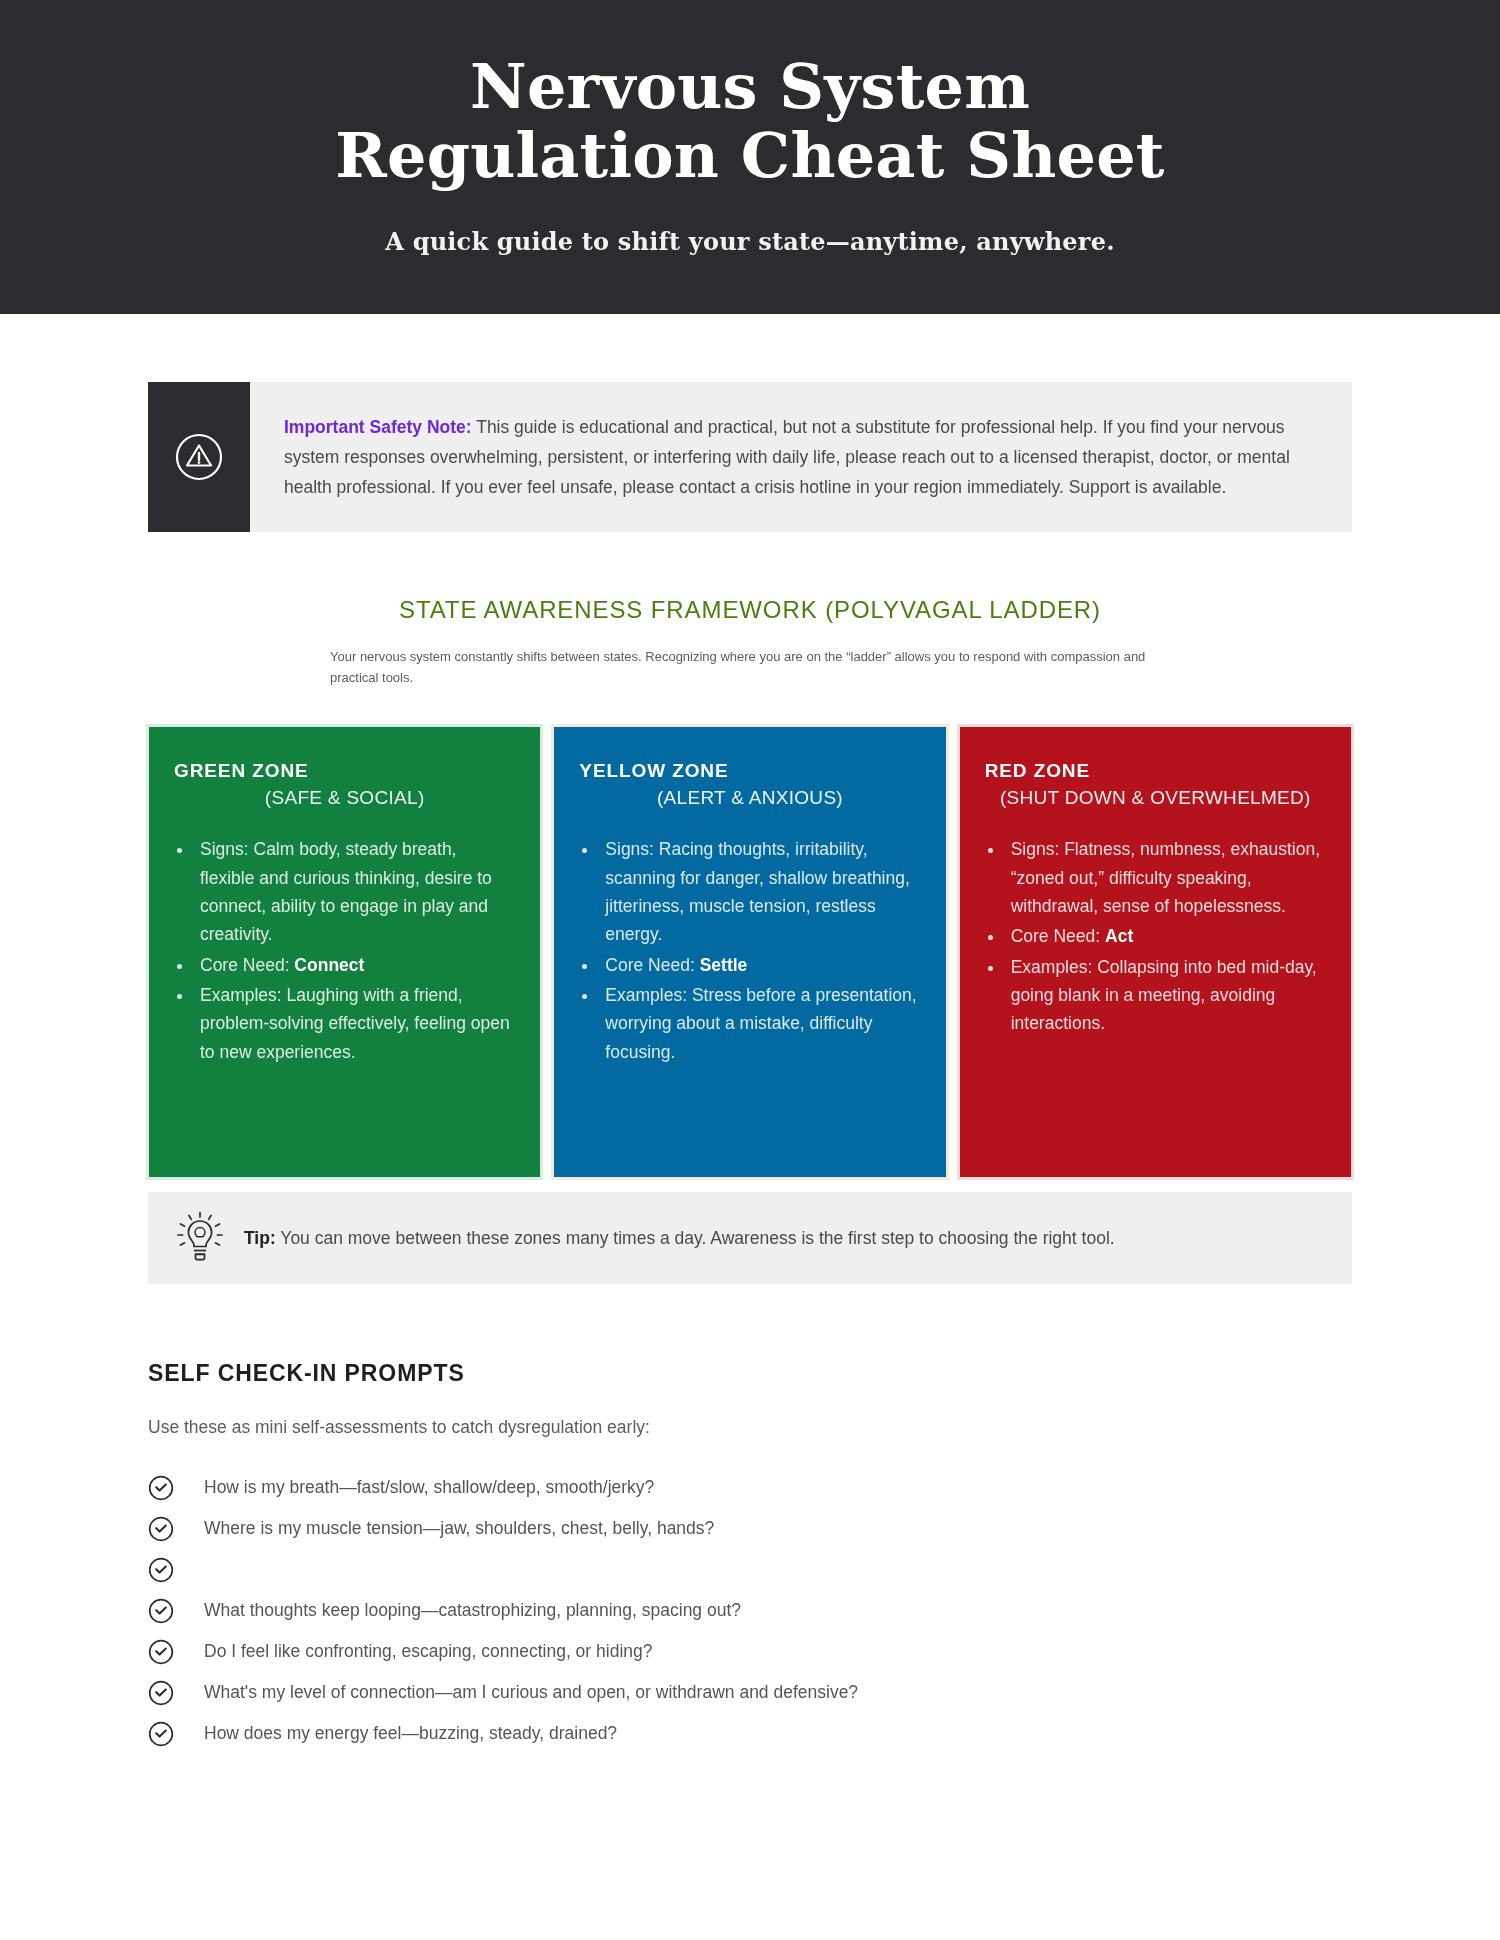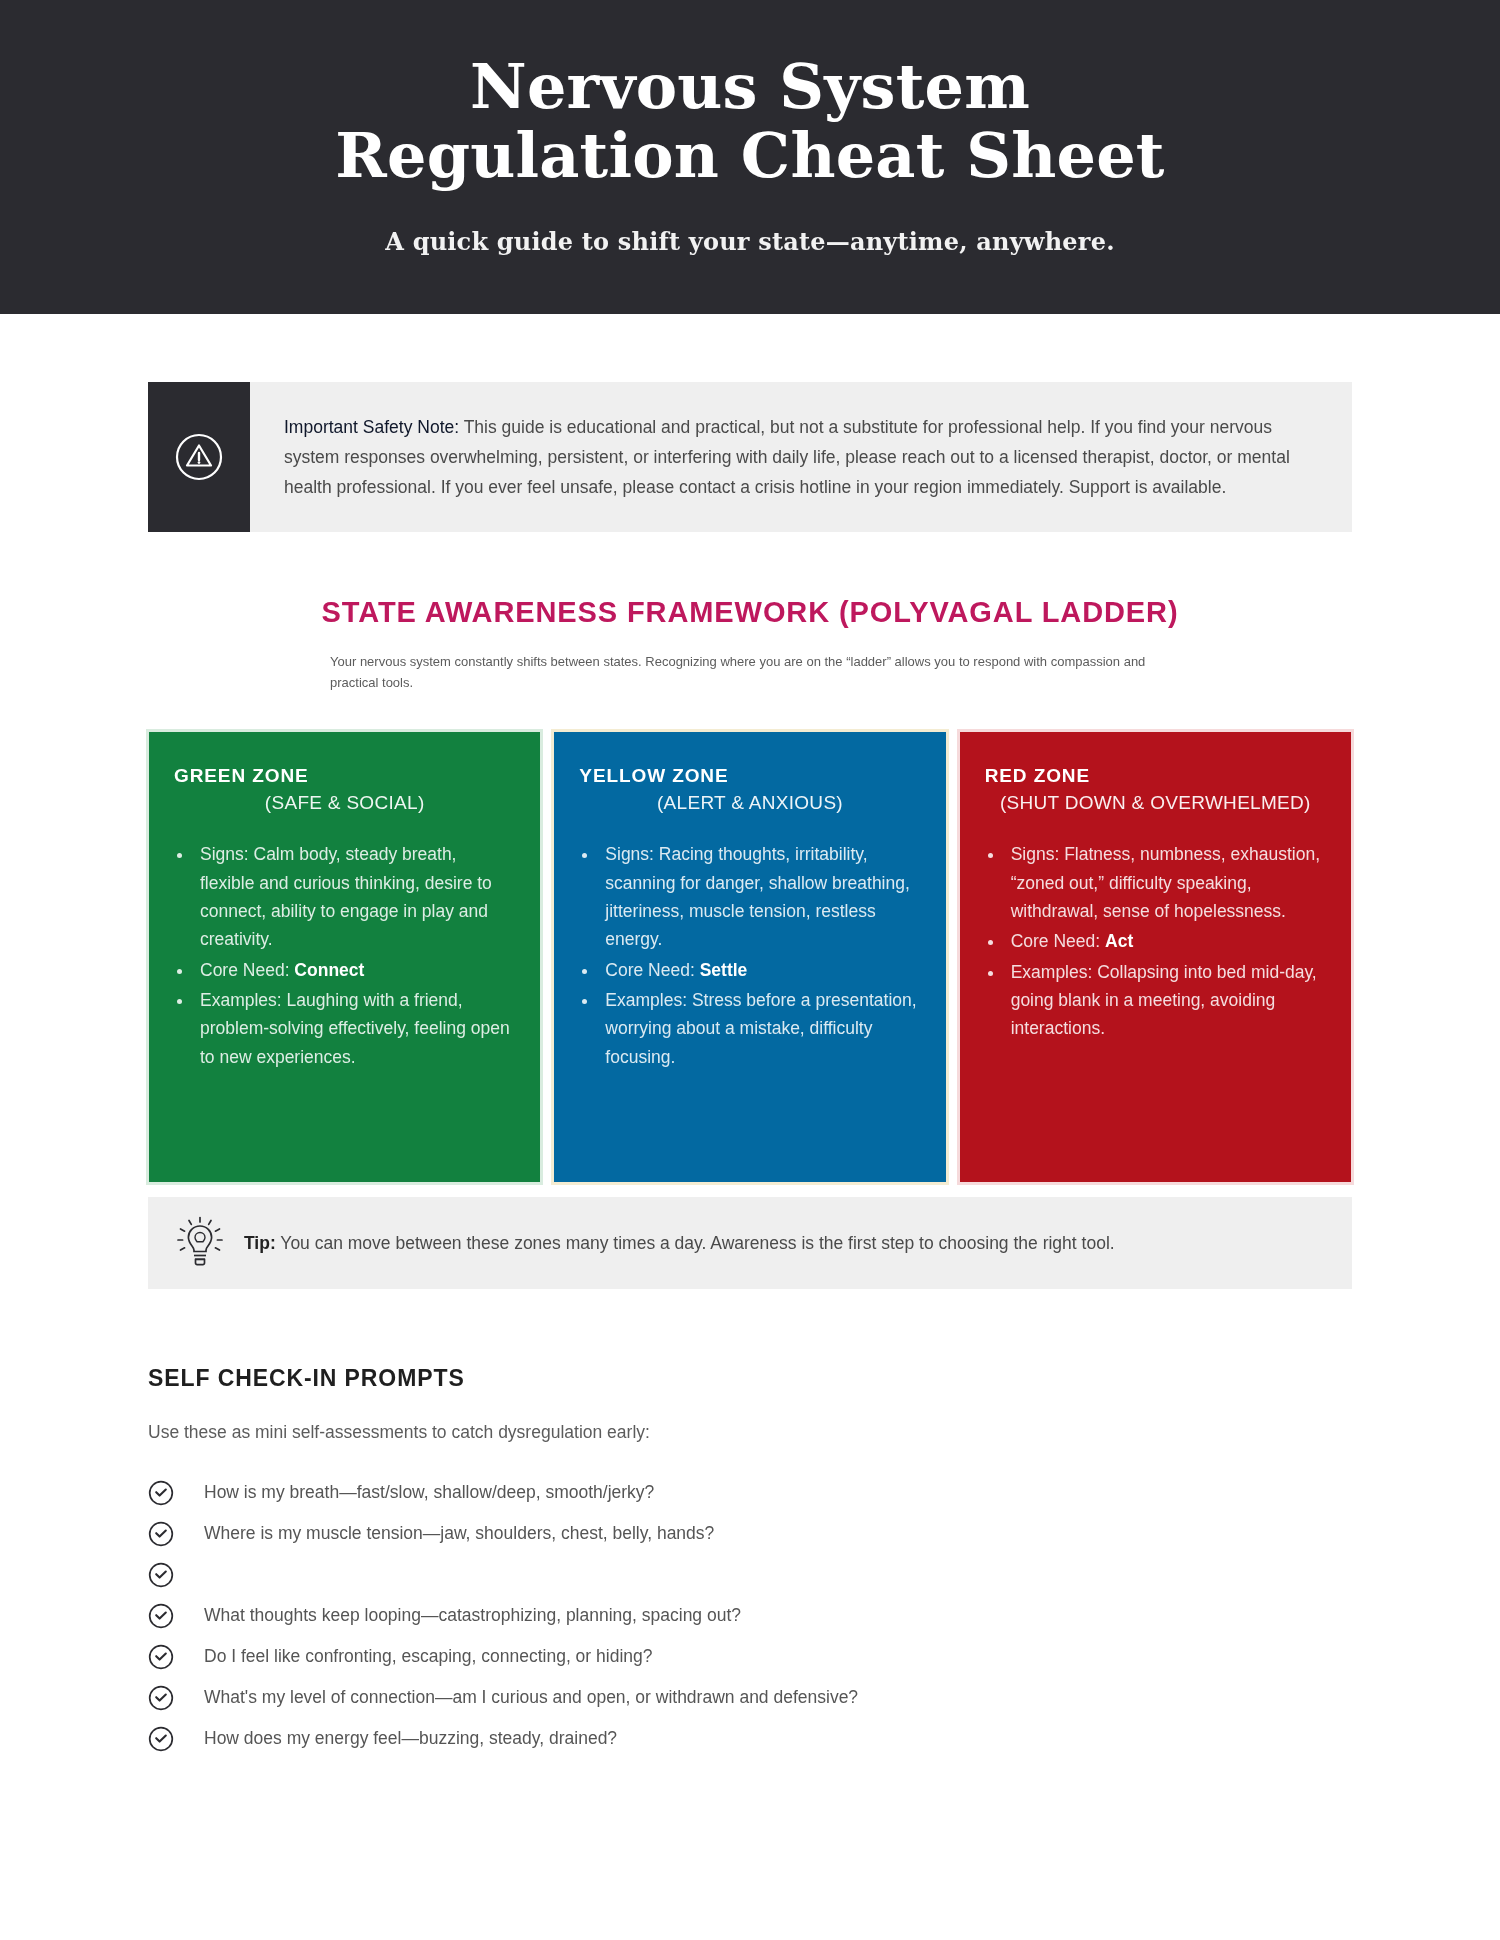--- a/index.html
+++ b/index.html
@@ -66,30 +66,30 @@
     align-items: center;
     justify-content: center;
   }
   .safety-icon-box svg { display: block; }
   .safety-text {
     padding: 30px 34px 30px 34px;
     font-size: 17.5px;
     line-height: 1.72;
     color: #4a4a4a;
   }
-  .safety-text b { color: #0f172a; font-weight: 400; }
+  .safety-text b { color: #6d28d9; font-weight: 700; }
 
   
   .section-title-center {
     text-align: center;
     margin-top: 64px;
-    font-size: 29px;
-    font-weight: 700;
+    font-size: 24px;
+    font-weight: 400;
     letter-spacing: 0.9px;
-    color: #be185d;
+    color: #4d7c0f;
     text-transform: uppercase;
   }
   .section-sub-center {
     text-align: left;
     margin: 22px auto 0 auto;
     max-width: 840px;
     font-size: 13px;
     line-height: 1.62;
     color: #5c5c5c;
   }

